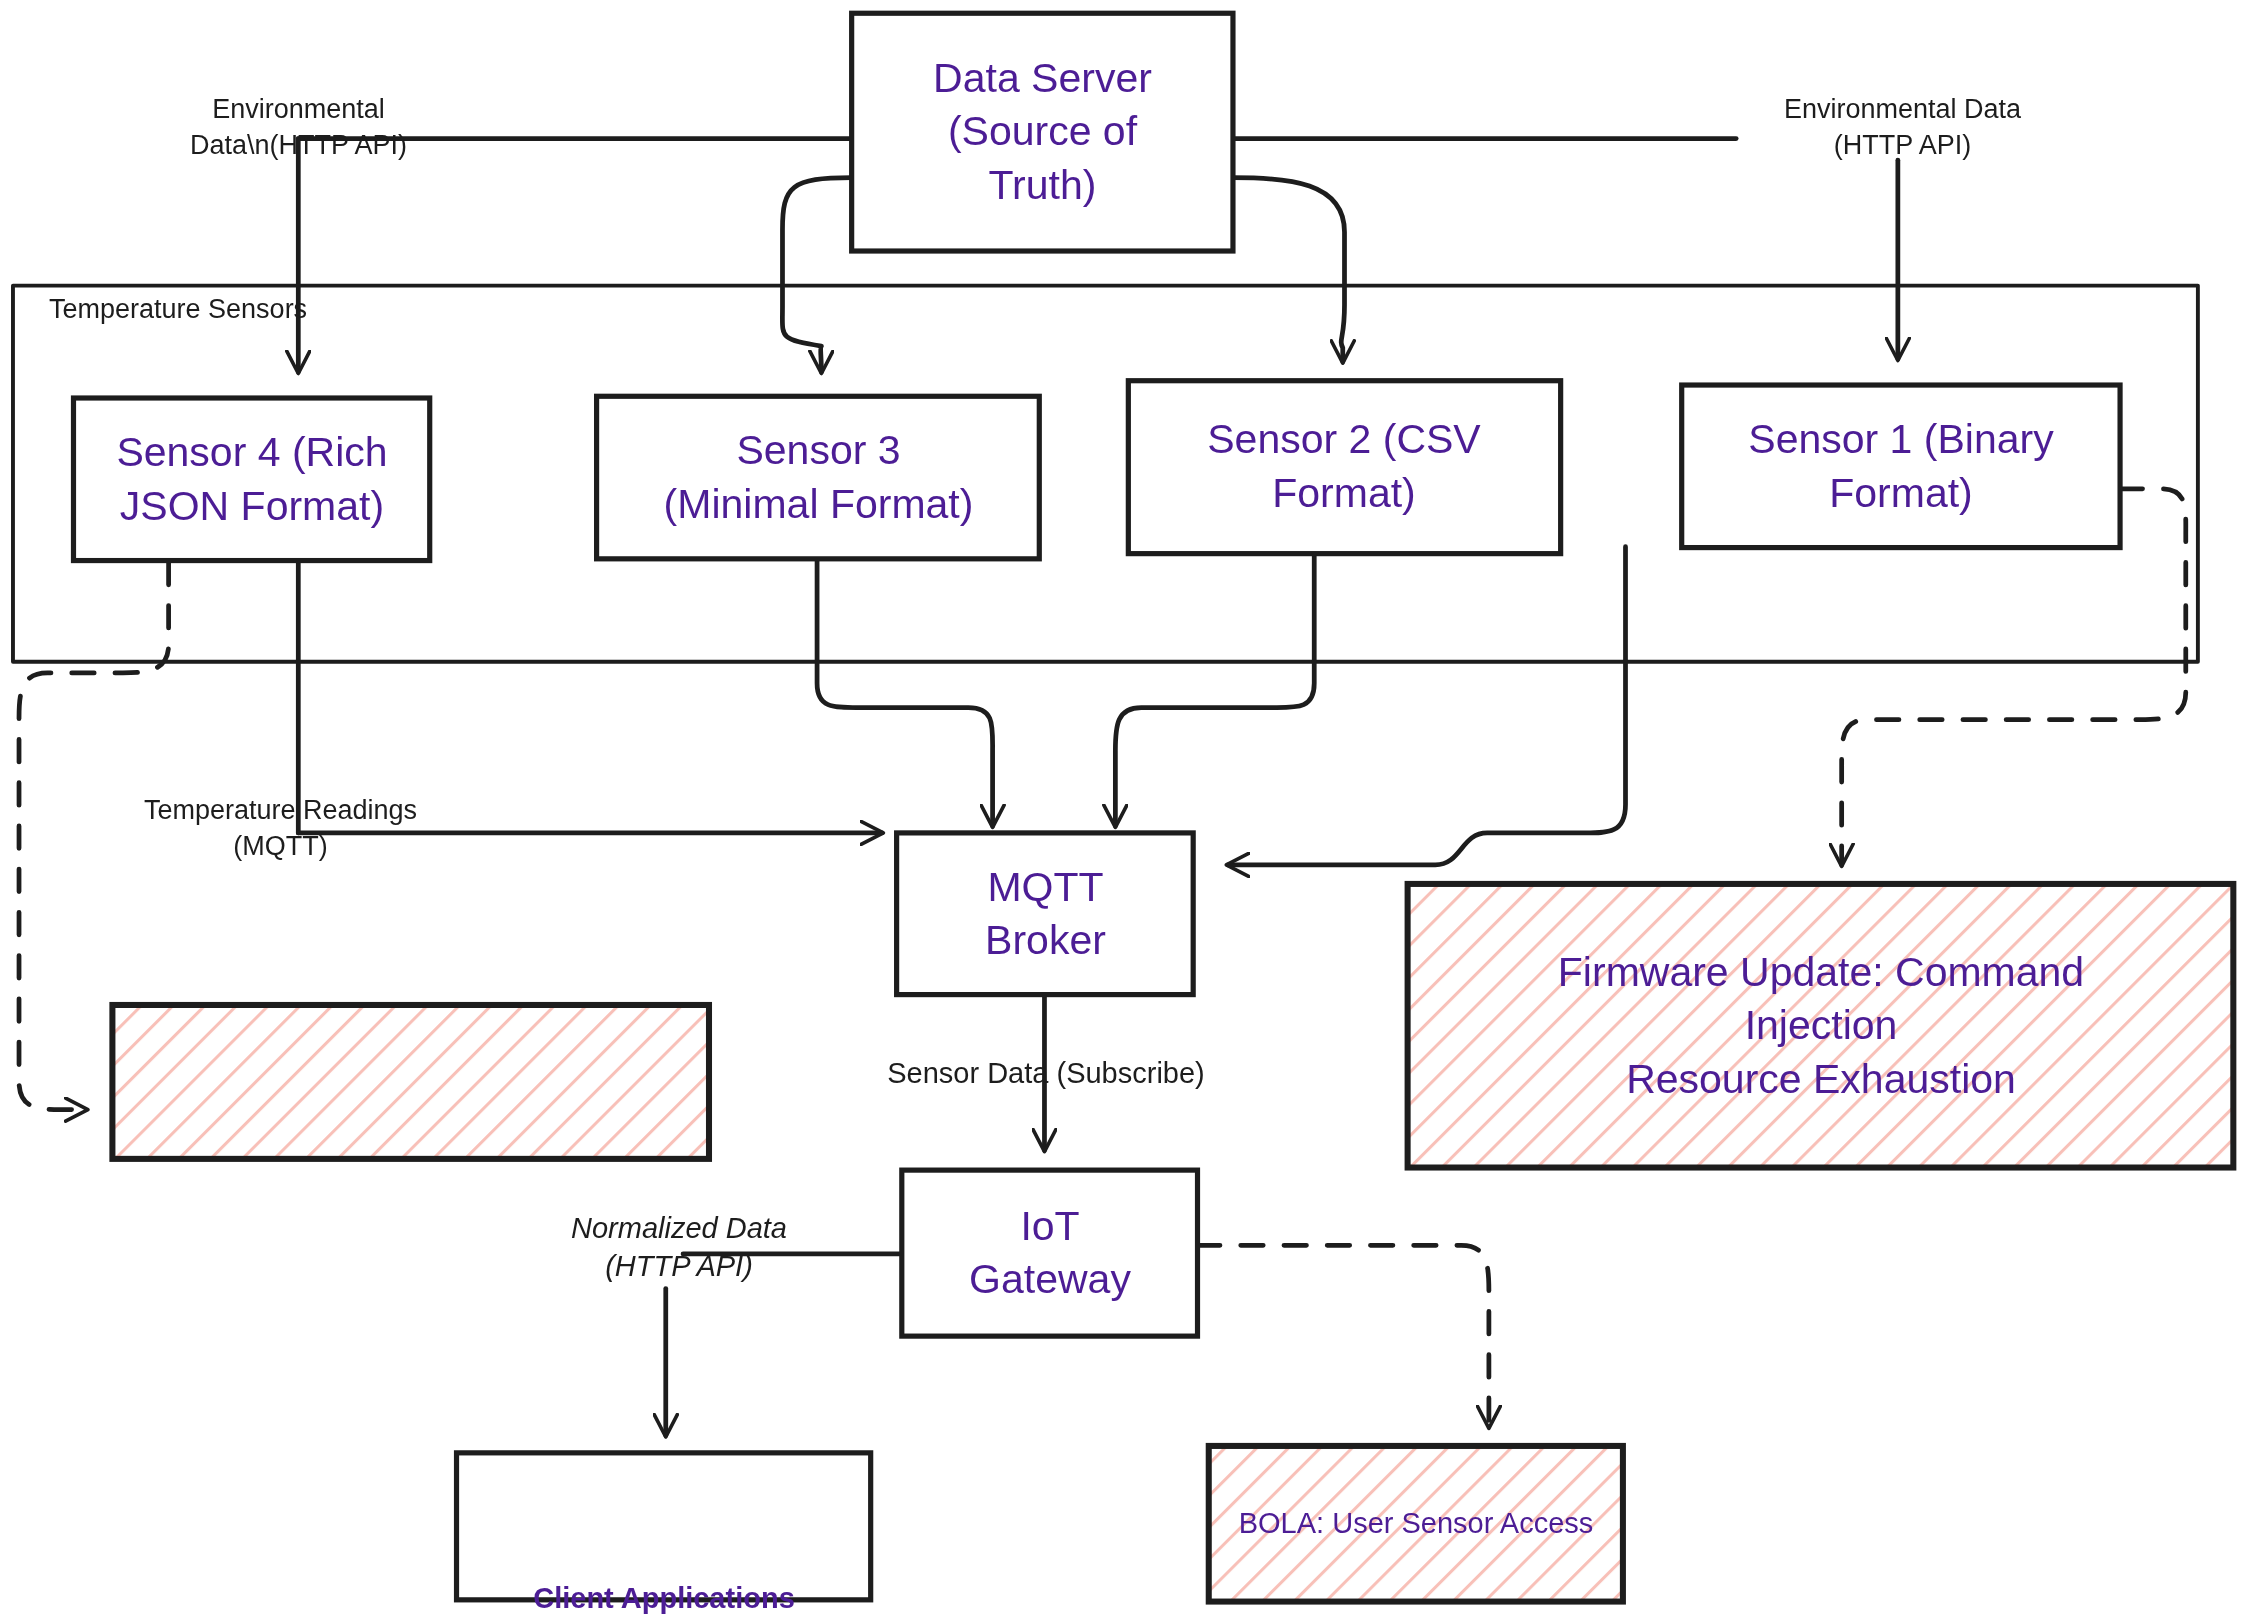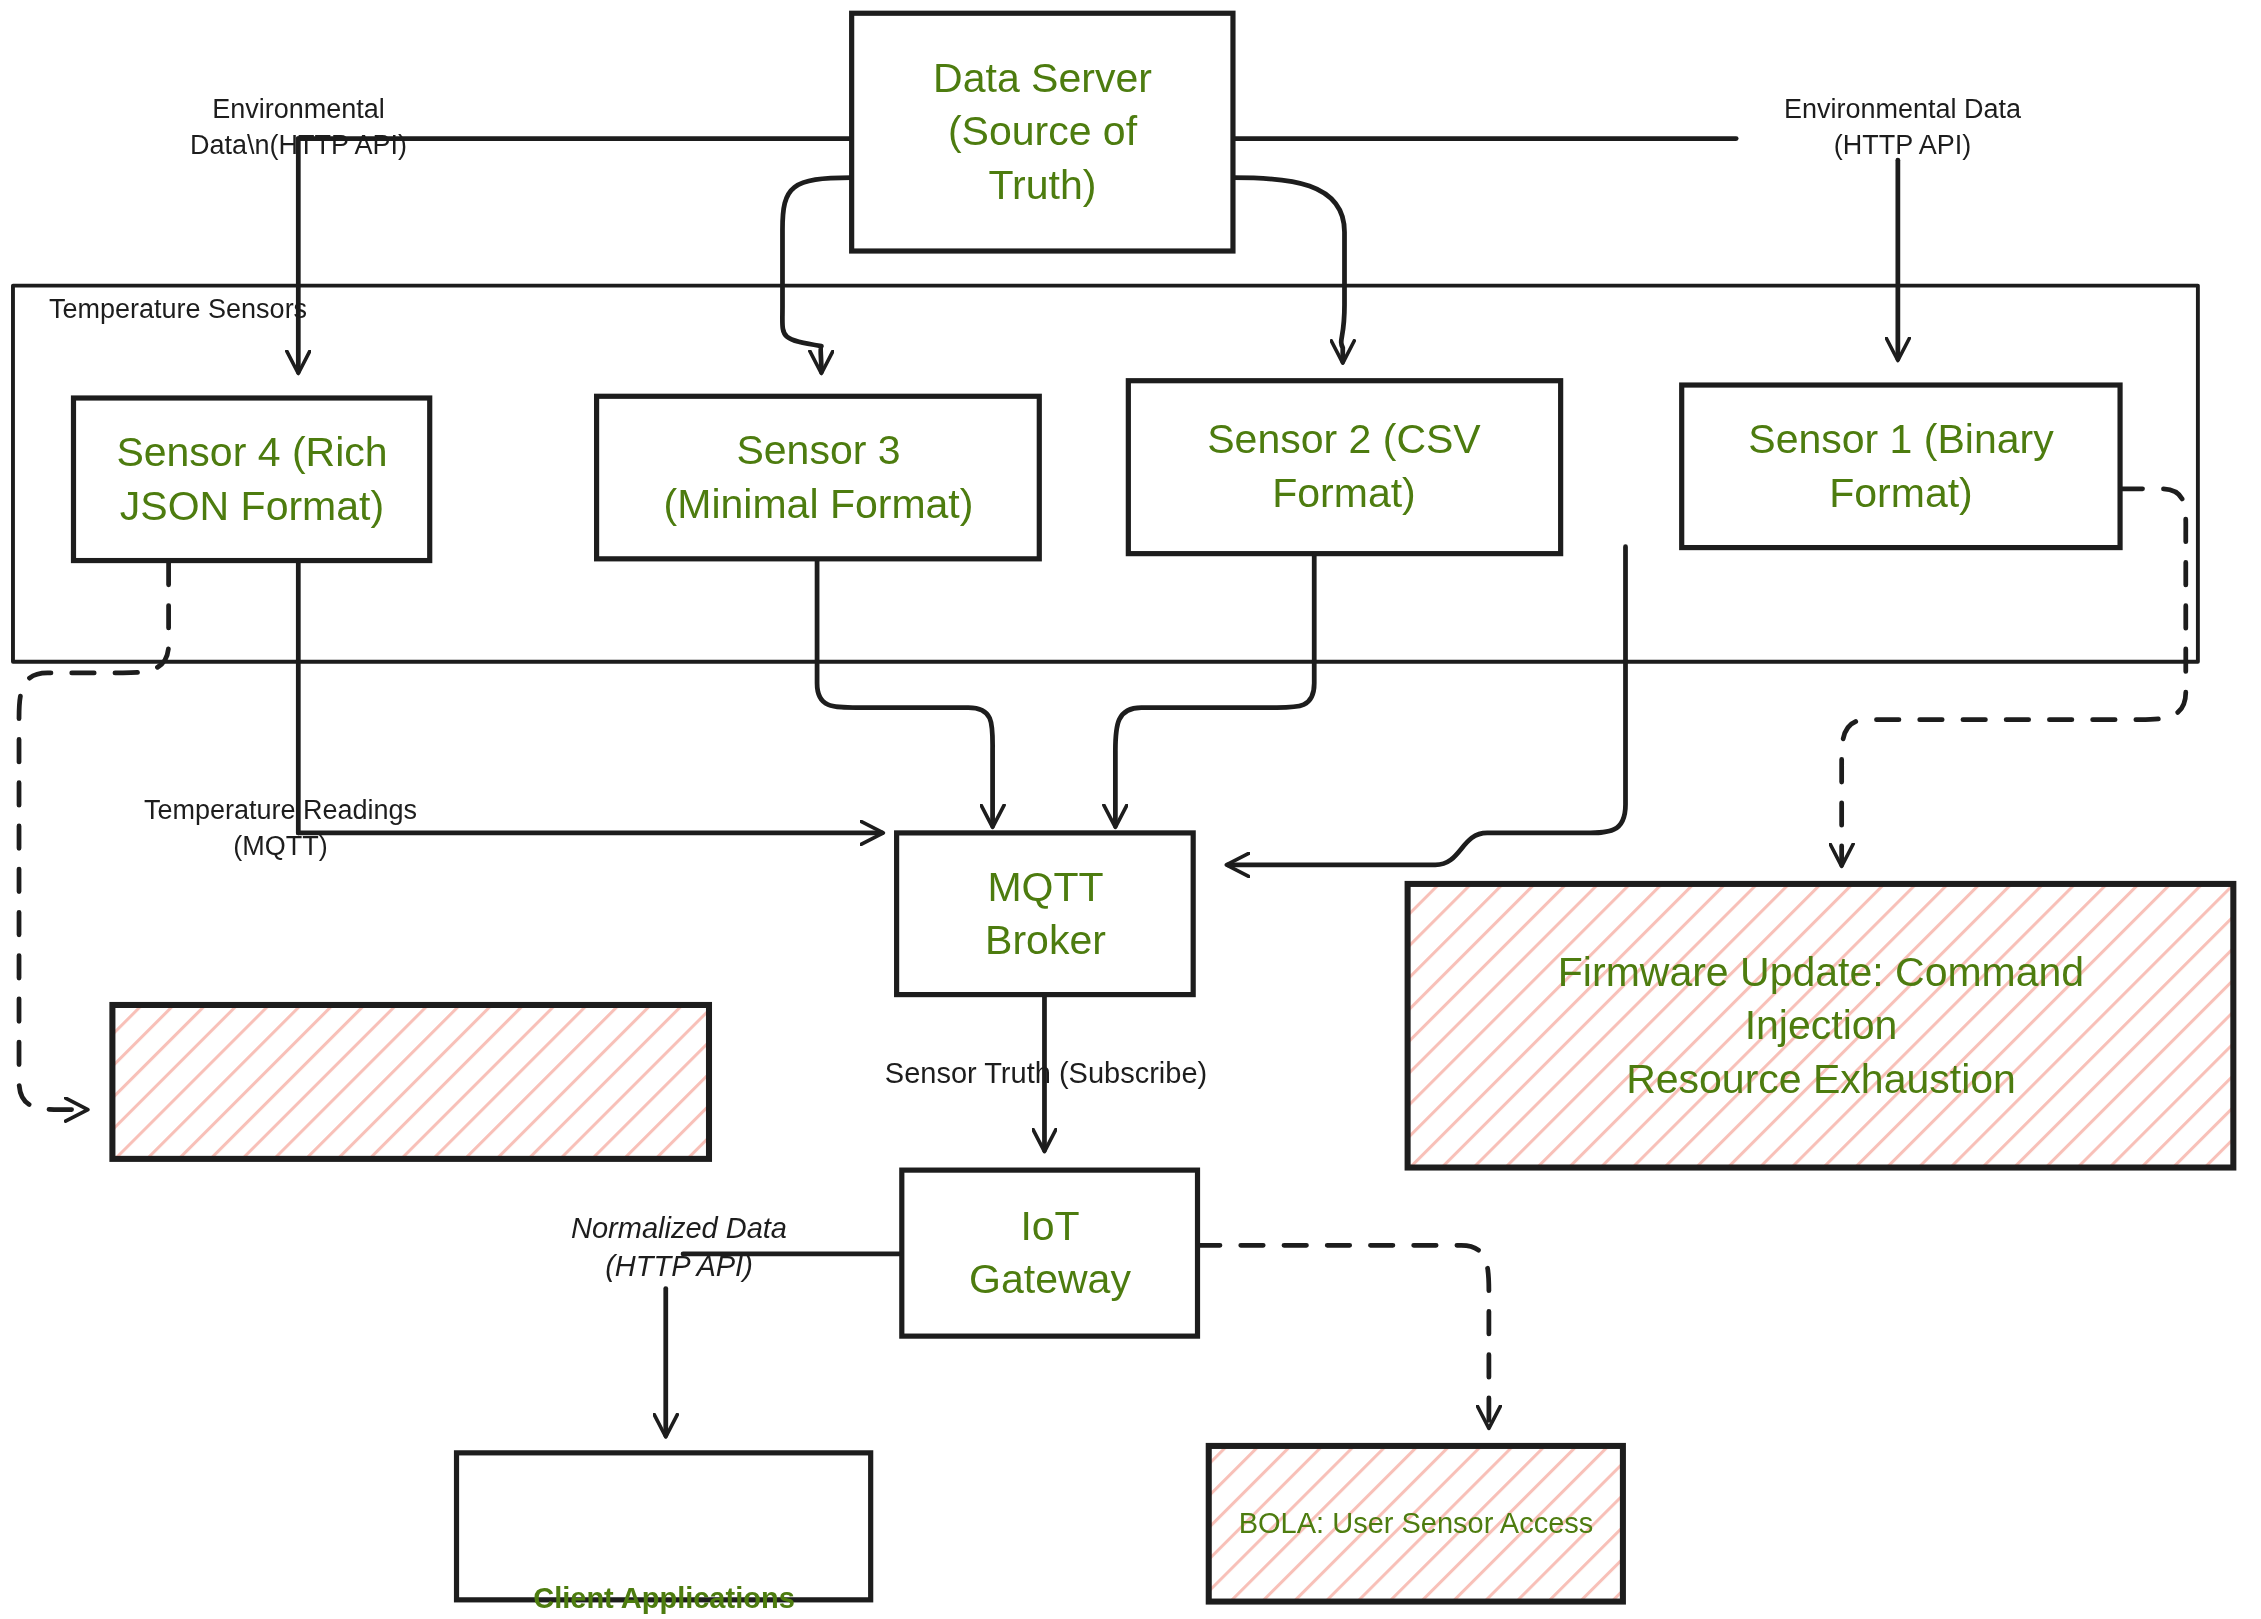--- a/index.html
+++ b/index.html
@@ -1,21 +1,21 @@
 <!DOCTYPE html>
 <html style="font-size:14px"><head>
 <meta charset="utf-8">
 <style>
   html,body{margin:0;padding:0;background:#ffffff;}
   body{font-family:"Liberation Sans", sans-serif;}
   #stage{position:relative;width:2261px;height:1620px;background:#ffffff;overflow:hidden;}
   svg#canvas{position:absolute;left:0;top:0;width:2261px;height:1620px;}
   .node-label{
     position:absolute;display:flex;align-items:center;justify-content:center;
-    text-align:center;color:#4d7c0f;line-height:1.30;
+    text-align:center;color:#4c1d95;line-height:1.30;
     pointer-events:none;white-space:pre-line;
   }
   .edge-label{
     position:absolute;display:flex;align-items:center;justify-content:center;
     text-align:center;color:#1d1d1d;line-height:1.30;white-space:pre-line;
   }
   .sub-title{position:absolute;color:#1d1d1d;margin-left:30px;}
   .fs-big{font-size:41px;}
   .fs-sm{font-size:27px;}
   .fs-xs{font-size:29px;}
@@ -177,19 +177,19 @@
 
   <div class="edge-label fs-sm" style="left:91px; top:82px; width:415px; height:91px;">Environmental
 Data\n(HTTP API)</div>
 
   <div class="edge-label fs-sm" style="left:1695px; top:82px; width:415px; height:91px;">Environmental Data
 (HTTP API)</div>
 
   <div class="edge-label fs-sm" style="left:86px; top:783px; width:389px; height:91px;">Temperature Readings
 (MQTT)</div>
 
-  <div class="edge-label fs-xs" style="left:821px; top:1051px; width:450px; height:45px;">Sensor Truth (Subscribe)</div>
+  <div class="edge-label fs-xs" style="left:821px; top:1051px; width:450px; height:45px;">Sensor Data (Subscribe)</div>
 
   <div class="edge-label fs-xs" style="left:506px; top:1202px; width:346px; height:91px;font-style:italic;">Normalized Data
 (HTTP API)</div>
 
 </div>
 
 
 </body></html>

